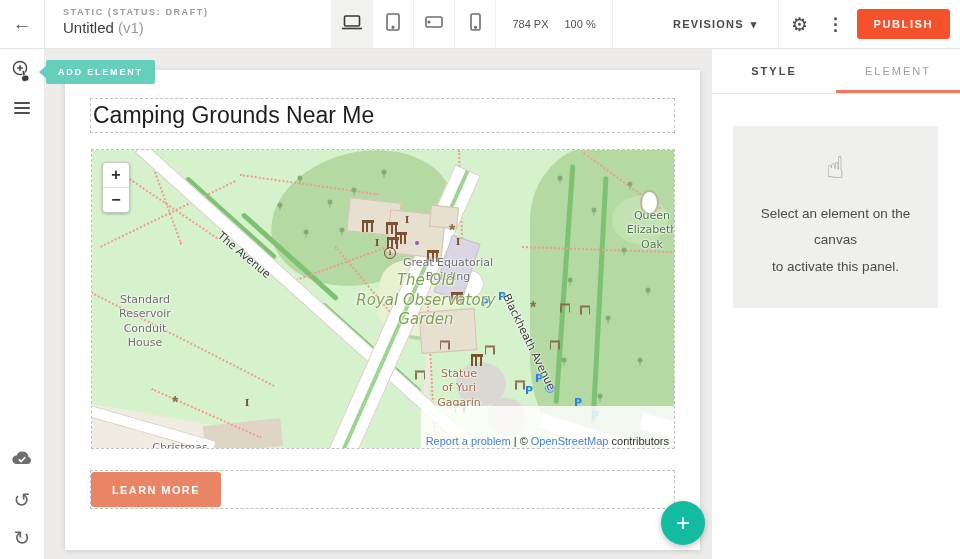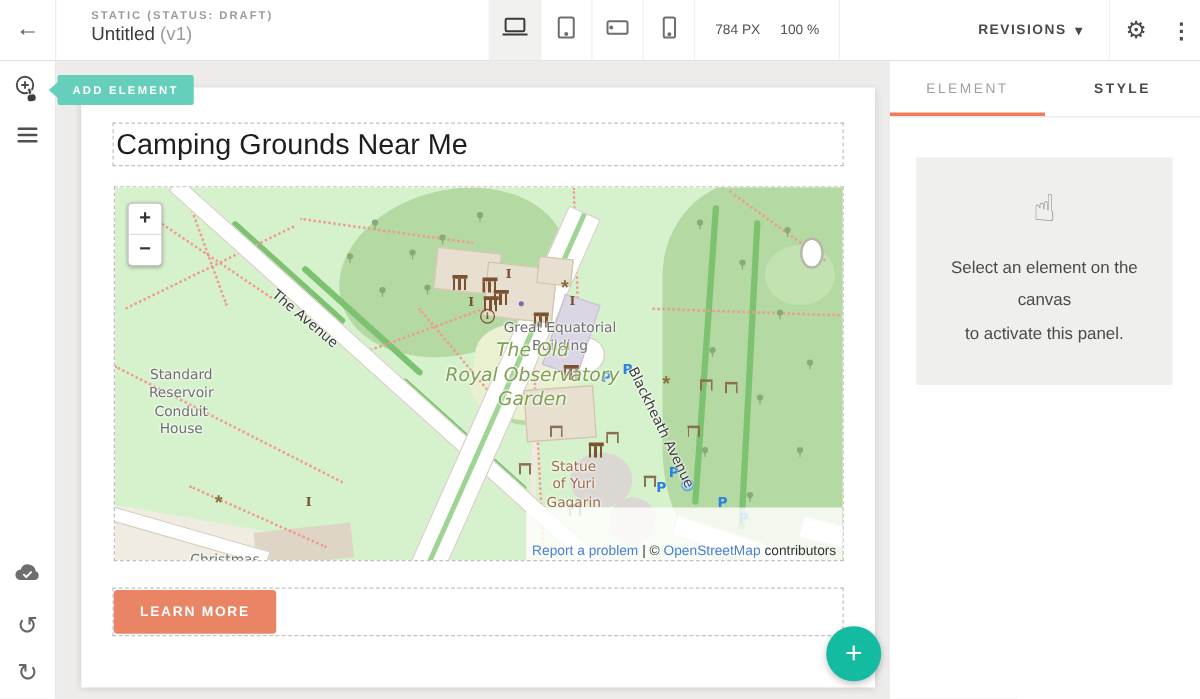--- a/index.html
+++ b/index.html
@@ -4,21 +4,21 @@
 <style>
   html,body{margin:0;padding:0;}
   body{width:960px;height:559px;position:relative;overflow:hidden;background:#edecea;
        font-family:"Liberation Sans",sans-serif;-webkit-font-smoothing:antialiased;}
 
   
   .topbar{position:absolute;top:0;left:0;right:0;height:48px;background:#fff;
           border-bottom:1px solid #e4e4e4;display:flex;align-items:stretch;z-index:40;}
   .tb-back{width:44px;display:flex;align-items:center;justify-content:center;
            font-size:19px;color:#555;cursor:pointer;}
-  .tb-title{border-left:1px solid #ececec;padding:7px 18px 0 28px;min-width:210px;}
+  .tb-title{border-left:1px solid #ececec;padding:7px 18px 0 18px;min-width:210px;}
   .tb-status{font-size:9px;font-weight:bold;letter-spacing:1.6px;color:#9b9b9b;}
   .tb-name{font-size:15px;color:#3d3d3d;margin-top:2px;}
   .tb-name .ver{color:#9b9b9b;}
   .tb-spacer{flex:1;}
   .devices{display:flex;border-left:1px solid #f0f0f0;}
   .device{width:40px;display:flex;align-items:center;justify-content:center;
           border-right:1px solid #f0f0f0;cursor:pointer;}
   .device.active{background:#f1f1ef;}
   .device svg{stroke:#6e6e6e;fill:none;stroke-width:1.6;}
   .device.active svg{stroke:#3a3a3a;}
@@ -212,20 +212,21 @@
   <div class="tb-revisions">
     <span>REVISIONS</span>
     <span>▾</span>
   </div>
   <div class="tb-iconbtn tb-gear">
     <span>⚙</span>
   </div>
   <div class="tb-iconbtn tb-kebab">
     <span>⋮</span>
   </div>
+  <button class="tb-publish">PUBLISH</button>
 </div>
 
 <div class="sidebar">
   <div class="sb-icon sb-add">
     <span>
       <svg width="24" height="26" viewBox="0 0 24 26">
         <circle cx="10" cy="9" r="6.6" fill="none" stroke="#4a4a4a" stroke-width="1.5"></circle>
         <path d="M10 6 v6 M7 9 h6" stroke="#4a4a4a" stroke-width="1.5"></path>
         <g transform="rotate(-12 14 17)">
           <rect x="13" y="11.5" width="2.6" height="8" rx="1.2" fill="#3c3c3c" stroke="#fff" stroke-width="0.7"></rect>
@@ -369,20 +370,23 @@
 Conduit
 House</div>
           <div class="map-label place-label" style="left: 356px; top: 120px;">Great Equatorial
 Building</div>
           <div class="map-label garden-label" style="left: 334px; top: 150px;">The Old
 Royal Observatory
 Garden</div>
           <div class="map-label statue-label" style="left: 367px; top: 238px;">Statue
 of Yuri
 Gagarin</div>
+          <div class="map-label wood-label" style="left: 560px; top: 80px;">Queen
+Elizabeth
+Oak</div>
           <div class="map-label place-label" style="left: 88px; top: 298px;">Christmas</div>
         </div>
 
       <div class="zoomctl">
         <div class="zoombtn">+</div>
         <div class="zoombtn">−</div>
       </div>
 
       <div class="attrib">
         <a>Report a problem</a>
@@ -398,21 +402,21 @@
     <button class="learn-btn">LEARN MORE</button>
   </div>
 </div>
 
 <button class="fab">
   <span>+</span>
 </button>
 
 <div class="panel">
   <div class="tabs">
+    <div class="tab tab-style">STYLE</div>
     <div class="tab tab-element">ELEMENT</div>
-    <div class="tab tab-style">STYLE</div>
   </div>
   <div class="hint-card">
     <div class="hint-icon">☝</div>
     <div class="hint-text">Select an element on the canvas
 to activate this panel.</div>
   </div>
 </div>
 
 </body></html>

